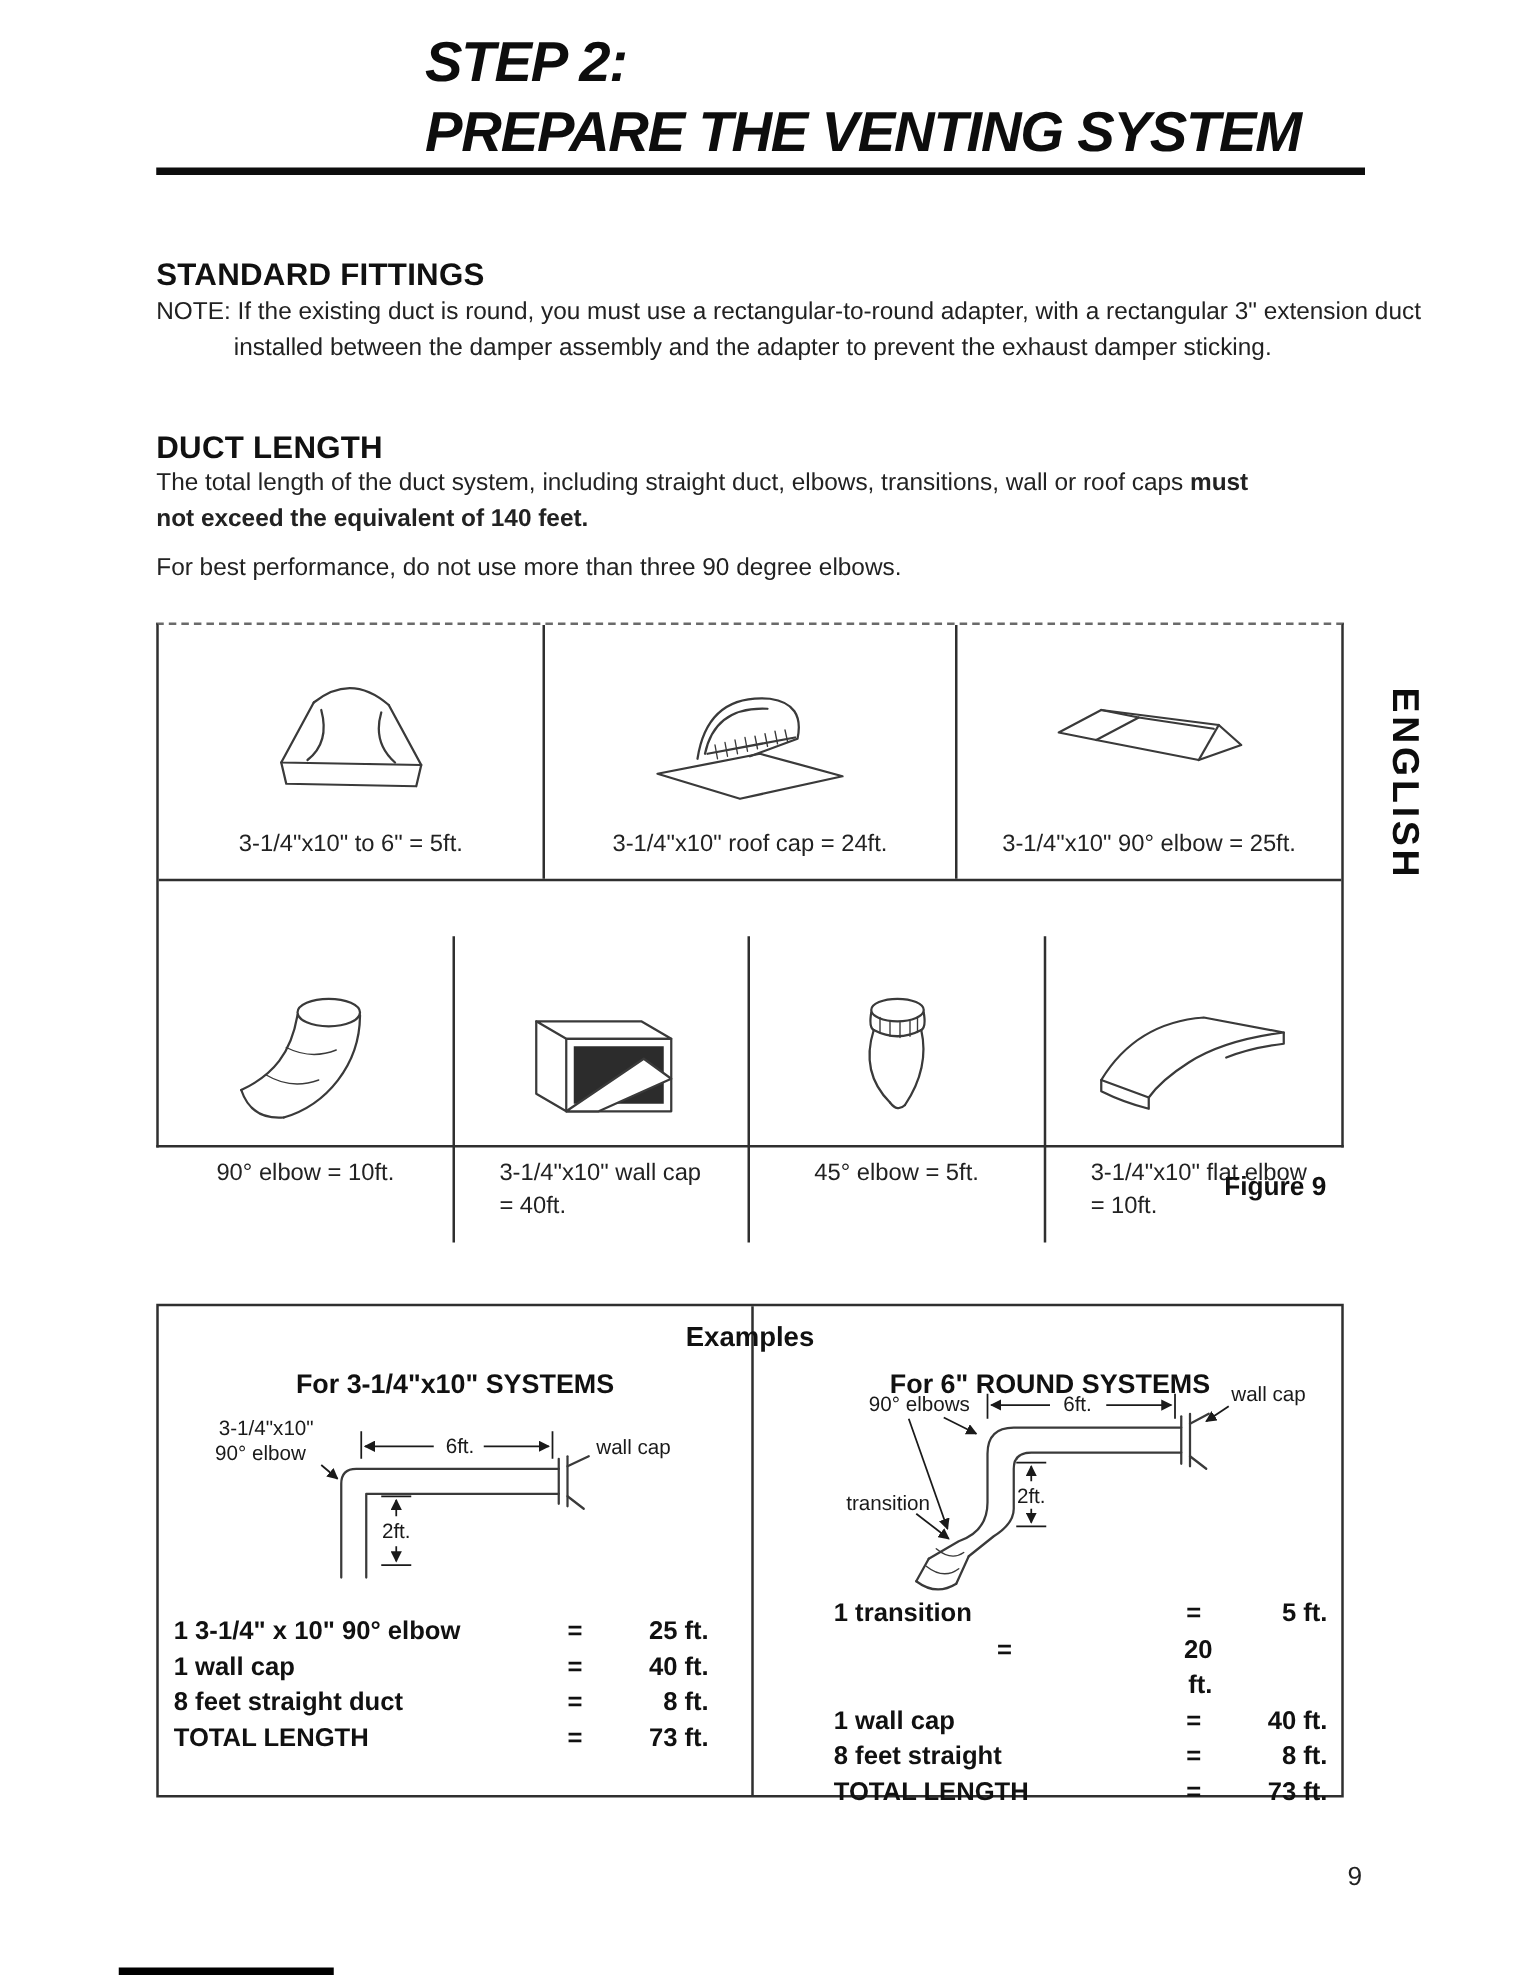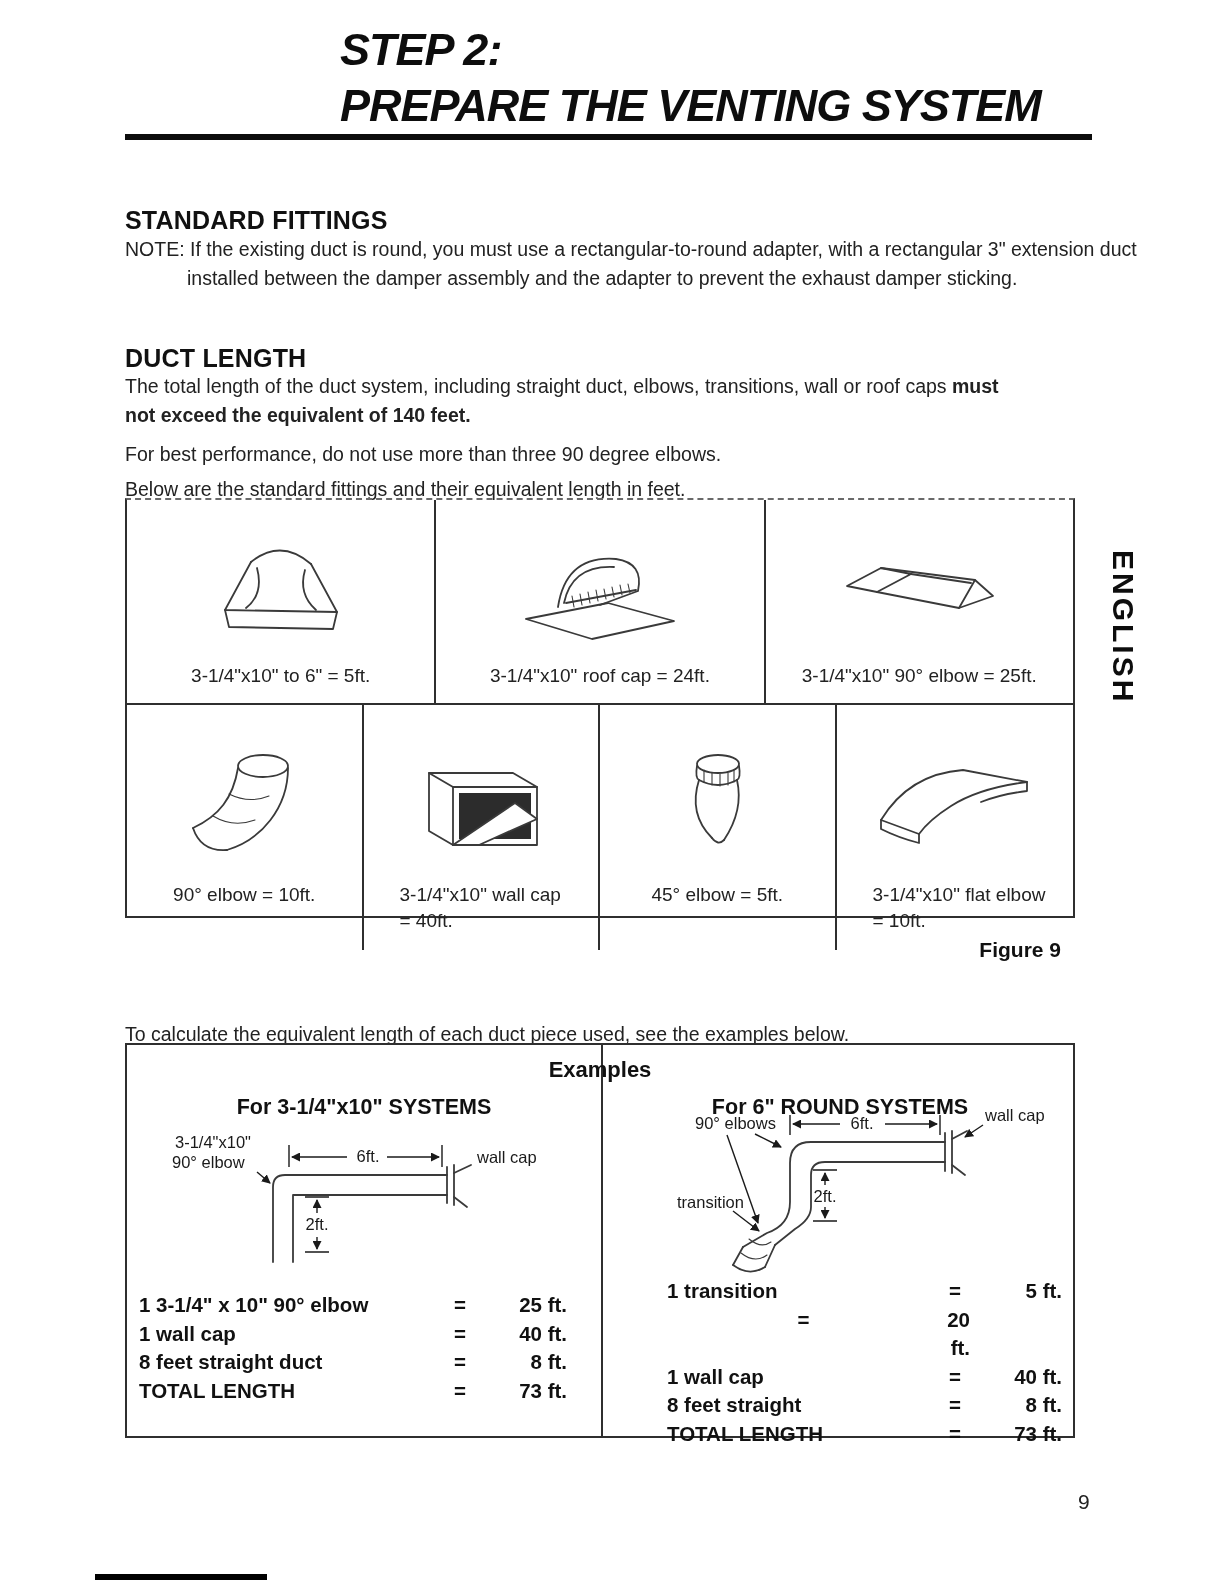--- a/index.html
+++ b/index.html
@@ -16,21 +16,21 @@
   .body-text{position:absolute;left:125px;font-size:19.5px;line-height:1.5;color:#222;}
   .note{top:215px;width:968px;padding-left:62px;text-indent:-62px;box-sizing:content-box;}
   .p1{top:352px;width:900px;}
   .p1 .bd{font-weight:bold;}
   .p2{top:420px;width:960px;}
   .p3{top:455px;width:960px;}
   .fittings{position:absolute;left:125px;top:498px;width:950px;height:420px;box-sizing:border-box;
     border:2px solid #2f2f2f;border-top:2px dashed #6a6a6a;}
   .frow{display:grid;box-sizing:border-box;}
   .frow1{grid-template-columns:32.7% 34.8% 32.5%;height:205px;border-bottom:2px solid #2f2f2f;}
-  .frow2{grid-template-columns:repeat(4,1fr);height:245px;}
+  .frow2{grid-template-columns:repeat(4,1fr);height:245px;margin-top:44px;}
   .fcell{display:flex;flex-direction:column;align-items:center;box-sizing:border-box;
     border-right:2px solid #2f2f2f;padding:12px 8px 12px;}
   .fcell:last-child{border-right:none;}
   .ficon{flex:1;display:flex;align-items:center;justify-content:center;width:100%;}
   .fcell-label{font-size:19px;line-height:1.35;color:#222;text-align:center;white-space:pre-line;min-height:28px;}
   .frow2 .fcell-label{min-height:56px;}
   .fcell-label.tl{text-align:left;align-self:flex-start;padding-left:28px;}
   .figure-caption{position:absolute;left:111px;top:938px;width:950px;text-align:right;
     font-weight:bold;font-size:21px;color:#111;}
   .calc-intro{top:1000px;width:960px;}
@@ -72,21 +72,20 @@
   <div class="title-rule"></div>
 
   <div class="sec-heading h-standard">STANDARD FITTINGS</div>
 
   <p class="body-text note"><span>NOTE:</span> <span>If the existing duct is round, you must use a rectangular-to-round adapter, with a rectangular 3" extension duct installed between the damper assembly and the adapter to prevent the exhaust damper sticking.</span></p>
 
   <div class="sec-heading h-duct">DUCT LENGTH</div>
 
   <p class="body-text p1"><span>The total length of the duct system, including straight duct, elbows, transitions, wall or roof caps </span><span class="bd">must not exceed the equivalent of 140 feet.</span></p>
   <p class="body-text p2">For best performance, do not use more than three 90 degree elbows.</p>
-  <p class="body-text p3">Below are the standard fittings and their equivalent length in feet.</p>
 
   <div class="fittings">
     <div class="frow frow1">
 
       <div class="fcell">
         <div class="ficon">
           <svg width="160" height="115" viewBox="0 0 160 115">
             <g class="stroke">
               <path d="M50 32 Q80 8 110 34"></path>
               <path d="M50 32 L24 80 L136 82 L110 34"></path>
@@ -198,21 +197,20 @@
           </svg>
         </div>
         <div class="fcell-label tl">3-1/4"x10" flat elbow
 = 10ft.</div>
       </div>
     </div>
   </div>
 
   <div class="figure-caption">Figure 9</div>
 
-  <p class="body-text calc-intro">To calculate the equivalent length of each duct piece used, see the examples below.</p>
 
   <div class="examples">
     <div class="ex-divider"></div>
     <div class="ex-title">Examples</div>
 
     <div class="ex-heading left">For 3-1/4"x10" SYSTEMS</div>
     <div class="ex-heading right">For 6" ROUND SYSTEMS</div>
 
     <div class="diagram left">
       <svg width="445" height="152" viewBox="0 0 445 152">

